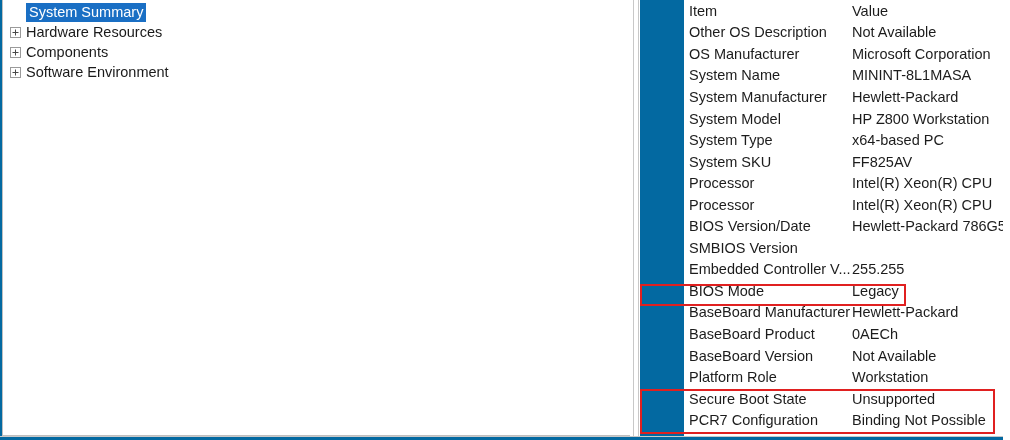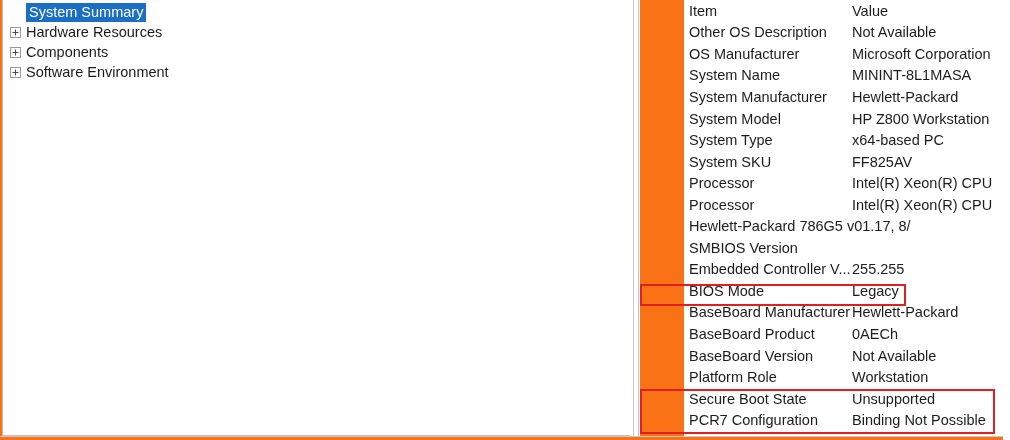--- a/index.html
+++ b/index.html
@@ -11,21 +11,21 @@
   body {
     font-family: "Liberation Sans", "DejaVu Sans", sans-serif;
     -webkit-font-smoothing: antialiased;
   }
 
   #app {
     position: relative;
     width: 1003px;
     height: 440px;
     overflow: hidden;
-    background: #f97316;
+    background: #0369a1;
     box-sizing: border-box;
   }
 
   
   .tree-pane {
     position: absolute;
     left: 2px;
     top: 0px;
     width: 628px;
     height: 436px;
@@ -264,20 +264,21 @@
         </div>
         <div class="row">
           <span class="col-item">Processor</span>
           <span class="col-value"><span>Intel(R) Xeon(R) CPU</span><span class="val-extra">E5506</span></span>
         </div>
         <div class="row">
           <span class="col-item">Processor</span>
           <span class="col-value"><span>Intel(R) Xeon(R) CPU</span><span class="val-extra">E5506</span></span>
         </div>
         <div class="row">
+          <span class="col-item">BIOS Version/Date</span>
           <span class="col-value"><span>Hewlett-Packard 786G5 v01.17, 8/</span></span>
         </div>
         <div class="row">
           <span class="col-item">SMBIOS Version</span>
         </div>
         <div class="row">
           <span class="col-item">Embedded Controller V...</span>
           <span class="col-value"><span>255.255</span></span>
         </div>
         <div class="row">

